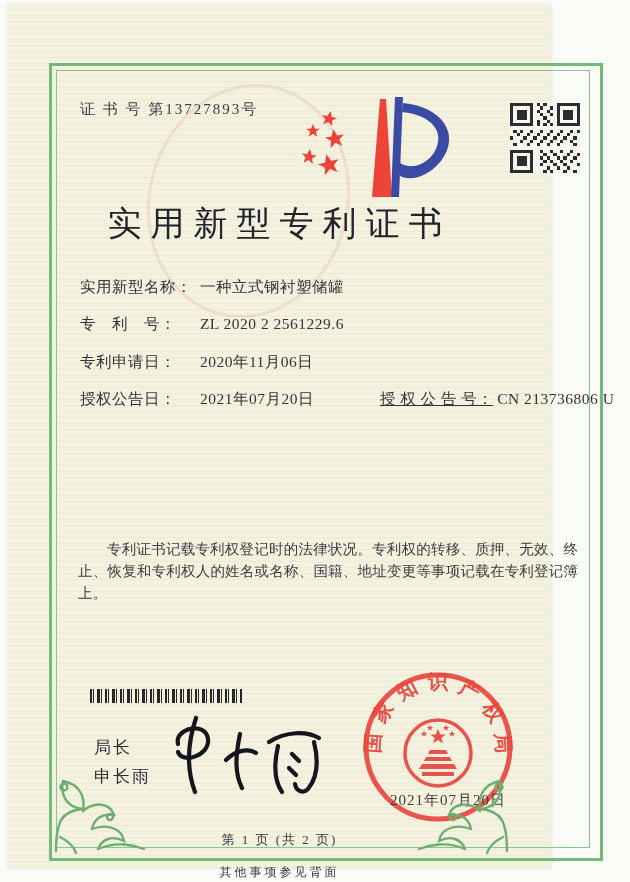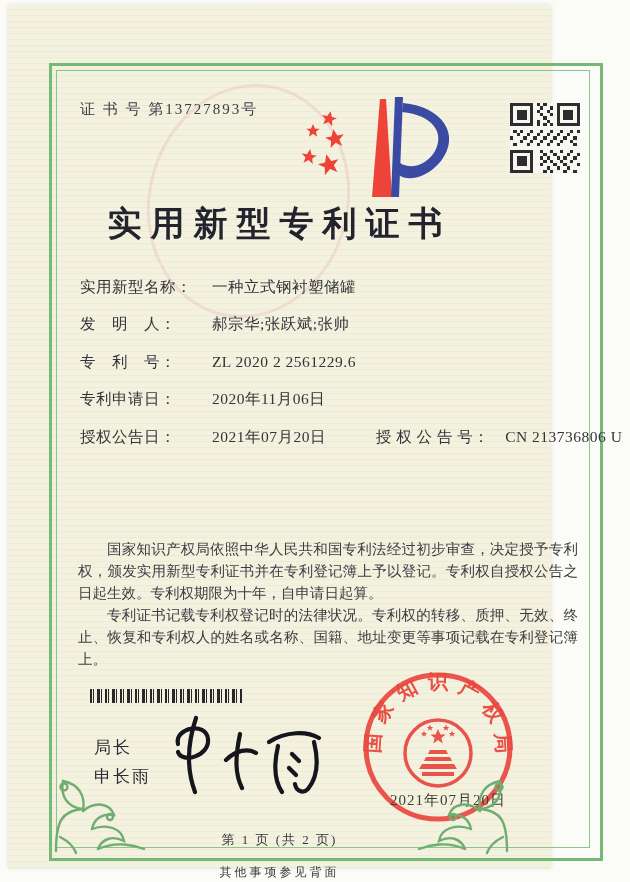--- a/index.html
+++ b/index.html
@@ -8,27 +8,27 @@
   .paper{position:absolute;left:8px;top:5px;right:13px;bottom:14px;background:#f4f1df;
     background-image:repeating-linear-gradient(0deg,rgba(140,190,145,0.10) 0 1px,rgba(0,0,0,0) 1px 6px);
     box-shadow:0 0 4px rgba(0,0,0,0.12);}
   .frame-outer{position:absolute;left:41px;top:58px;width:548px;height:792px;border:3px solid #74b976;}
   .frame-inner{position:absolute;left:48px;top:65px;width:532px;height:776px;border:1px solid #8cc48d;}
   .bleed{position:absolute;left:140px;top:78px;width:195px;height:230px;border:3px solid rgba(225,120,135,0.16);
     border-radius:50%;transform:rotate(14deg);}
   .cert-no{position:absolute;left:72px;top:95px;font-size:15px;letter-spacing:2px;color:#3a3a44;}
   .logo{position:absolute;left:283px;top:90px;width:172px;height:108px;}
   .qr{position:absolute;left:502px;top:98px;width:70px;height:70px;}
-  .title{position:absolute;left:0;top:196px;width:100%;text-align:center;font-size:34px;font-weight:700;
+  .title{position:absolute;left:0;top:196px;width:100%;text-align:center;font-size:34px;font-weight:400;
     letter-spacing:9px;color:#23232e;}
   .fields{position:absolute;left:72px;top:272px;width:500px;font-size:15.5px;color:#33333a;}
   .field-row{height:37.4px;white-space:nowrap;}
   .flabel{display:inline-block;width:116px;letter-spacing:0.5px;}
-  .fvalue{letter-spacing:0.5px;margin-left:12px;}
-  .grant-no-label{margin-left:46px;}
+  .fvalue{letter-spacing:0.5px;}
+  .grant-no-label{margin-left:62px;text-decoration:underline;}
   .paras{position:absolute;left:70px;top:533px;width:500px;font-size:14.5px;line-height:22px;color:#3c3c42;}
   .paras p{margin:0;text-indent:2em;text-align:justify;}
   .barcode{position:absolute;left:82px;top:684px;width:152px;height:14px;
     background:repeating-linear-gradient(90deg,#26262b 0 2px,transparent 2px 3px,#26262b 3px 4px,transparent 4px 7px,
     #26262b 7px 10px,transparent 10px 11px,#26262b 11px 12px,transparent 12px 15px);}
   .director-title{position:absolute;left:86px;top:731px;font-size:17px;color:#2d2d36;letter-spacing:2px;}
   .director-name{position:absolute;left:86px;top:760px;font-size:17px;color:#2d2d36;letter-spacing:2px;}
   .signature{position:absolute;left:158px;top:697px;width:175px;height:102px;}
   .seal{position:absolute;left:352px;top:664px;width:156px;height:156px;}
   .seal-date{position:absolute;left:382px;top:786px;width:160px;font-size:15px;color:#3f3f38;letter-spacing:1px;}
@@ -84,41 +84,36 @@
     </svg>
 
     <div class="title">实用新型专利证书</div>
 
     <div class="fields">
       <div class="field-row">
         <span class="flabel">实用新型名称：</span>
         <span class="fvalue">一种立式钢衬塑储罐</span>
       </div>
       <div class="field-row">
-        <span class="flabel">发　明　人：</span>
-        <span class="fvalue">郝宗华;张跃斌;张帅</span>
-      </div>
-      <div class="field-row">
         <span class="flabel">专　利　号：</span>
         <span class="fvalue">ZL 2020 2 2561229.6</span>
       </div>
       <div class="field-row">
         <span class="flabel">专利申请日：</span>
         <span class="fvalue">2020年11月06日</span>
       </div>
       <div class="field-row">
         <span class="flabel">授权公告日：</span>
         <span class="fvalue">2021年07月20日</span>
         <span class="fvalue grant-no-label">授 权 公 告 号：</span>
         <span class="fvalue">CN 213736806 U</span>
       </div>
     </div>
 
     <div class="paras">
-      <p>国家知识产权局依照中华人民共和国专利法经过初步审查，决定授予专利权，颁发实用新型专利证书并在专利登记簿上予以登记。专利权自授权公告之日起生效。专利权期限为十年，自申请日起算。</p>
       <p>专利证书记载专利权登记时的法律状况。专利权的转移、质押、无效、终止、恢复和专利权人的姓名或名称、国籍、地址变更等事项记载在专利登记簿上。</p>
     </div>
 
     <div class="barcode"></div>
 
     <div class="director-title">局长</div>
     <div class="director-name">申长雨</div>
 
     <svg class="signature" viewBox="0 0 175 102">
       <g fill="none" stroke="#15151d" stroke-width="4.2" stroke-linecap="round">

